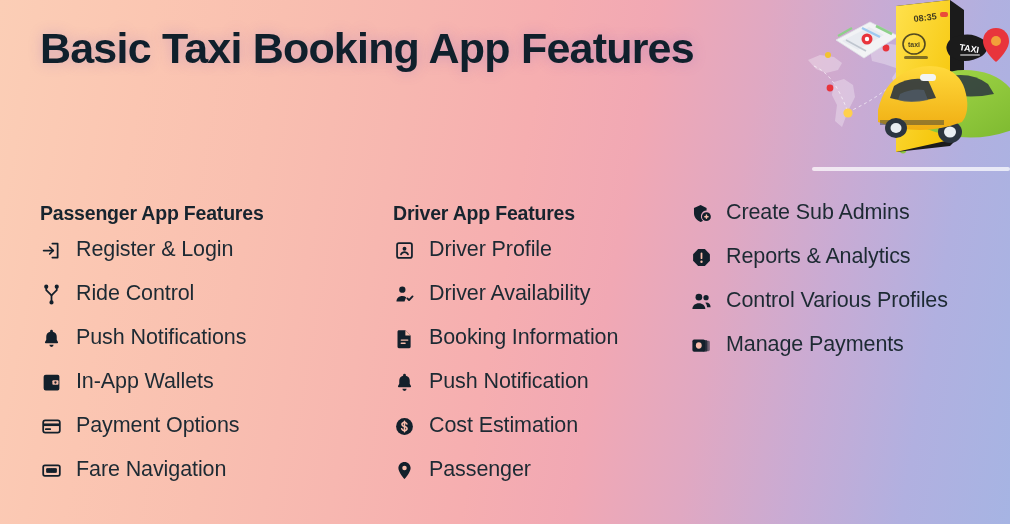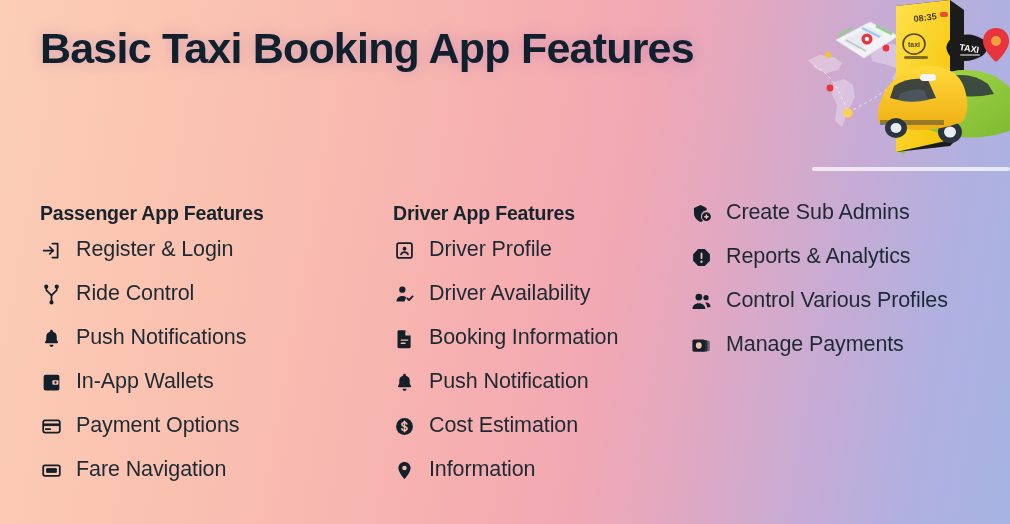--- a/index.html
+++ b/index.html
@@ -354,21 +354,21 @@
           </span>
           <span class="feature-label">Cost Estimation</span>
         </li>
         <li class="feature-item">
           <span class="feature-icon">
             <svg width="21" height="21" viewBox="0 0 24 24" fill="currentColor">
                 <path d="M12 2.2c-3.9 0-7 3.1-7 7 0 5.1 7 12.6 7 12.6s7-7.5 7-12.6c0-3.9-3.1-7-7-7z"></path>
                 <circle cx="12" cy="9.2" r="2.6" fill="#f9bdab"></circle>
               </svg>
           </span>
-          <span class="feature-label">Information</span>
+          <span class="feature-label">Passenger</span>
         </li>
       </ul>
     </div>
 
     <div class="column col-2">
       <ul class="feature-list">
         <li class="feature-item">
           <span class="feature-icon">
             <svg width="21" height="21" viewBox="0 0 24 24" fill="currentColor">
                 <path d="M11 2.4 3.4 5.6v5.8c0 4.7 3.1 8.6 7.6 10.2 1-.4 1.9-.8 2.7-1.4a6.6 6.6 0 0 1 4.1-11.6V5.6z"></path>

